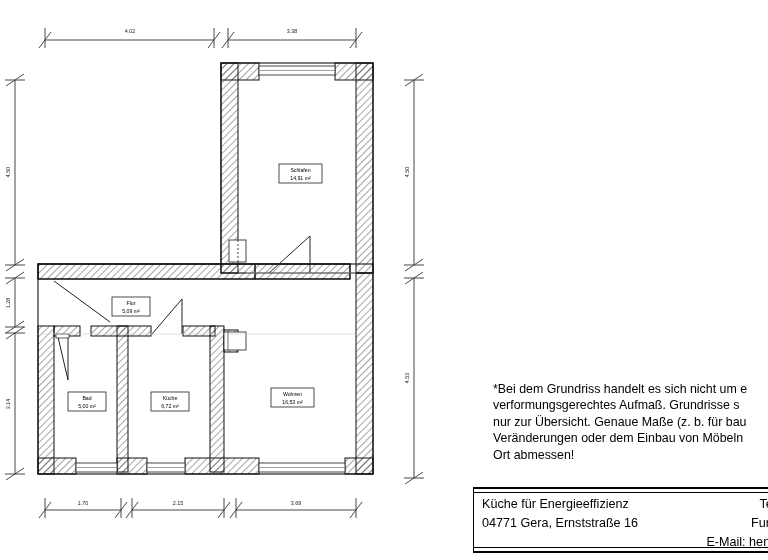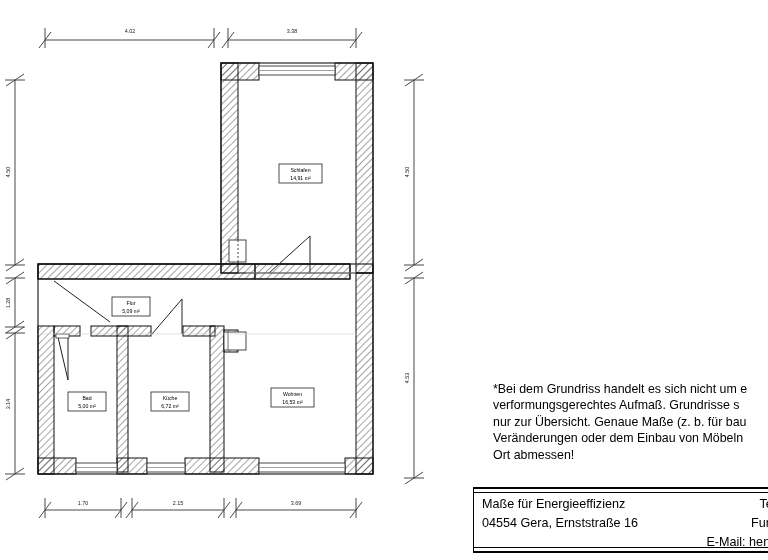--- a/index.html
+++ b/index.html
@@ -291,22 +291,22 @@
     <span class="note-line">verformungsgerechtes Aufmaß. Grundrisse s</span>
     <span class="note-line">nur zur Übersicht. Genaue Maße (z. b. für bau</span>
     <span class="note-line">Veränderungen oder dem Einbau von Möbeln</span>
     <span class="note-line">Ort abmessen!</span>
   </div>
 
   <div id="footer-box">
     <div id="footer-inner"></div>
     <div id="footer-cols">
       <div class="col col-left">
-        <span>Maße für Energieeffizienz</span>
-        <span>04554 Gera, Ernststraße 16</span>
+        <span>Küche für Energieeffizienz</span>
+        <span>04771 Gera, Ernststraße 16</span>
       </div>
       <div class="col col-right">
         <span>Tel.: 0</span>
         <span>Funk: 0</span>
         <span>E-Mail: henry.la</span>
       </div>
     </div>
   </div>
 
 </div>

